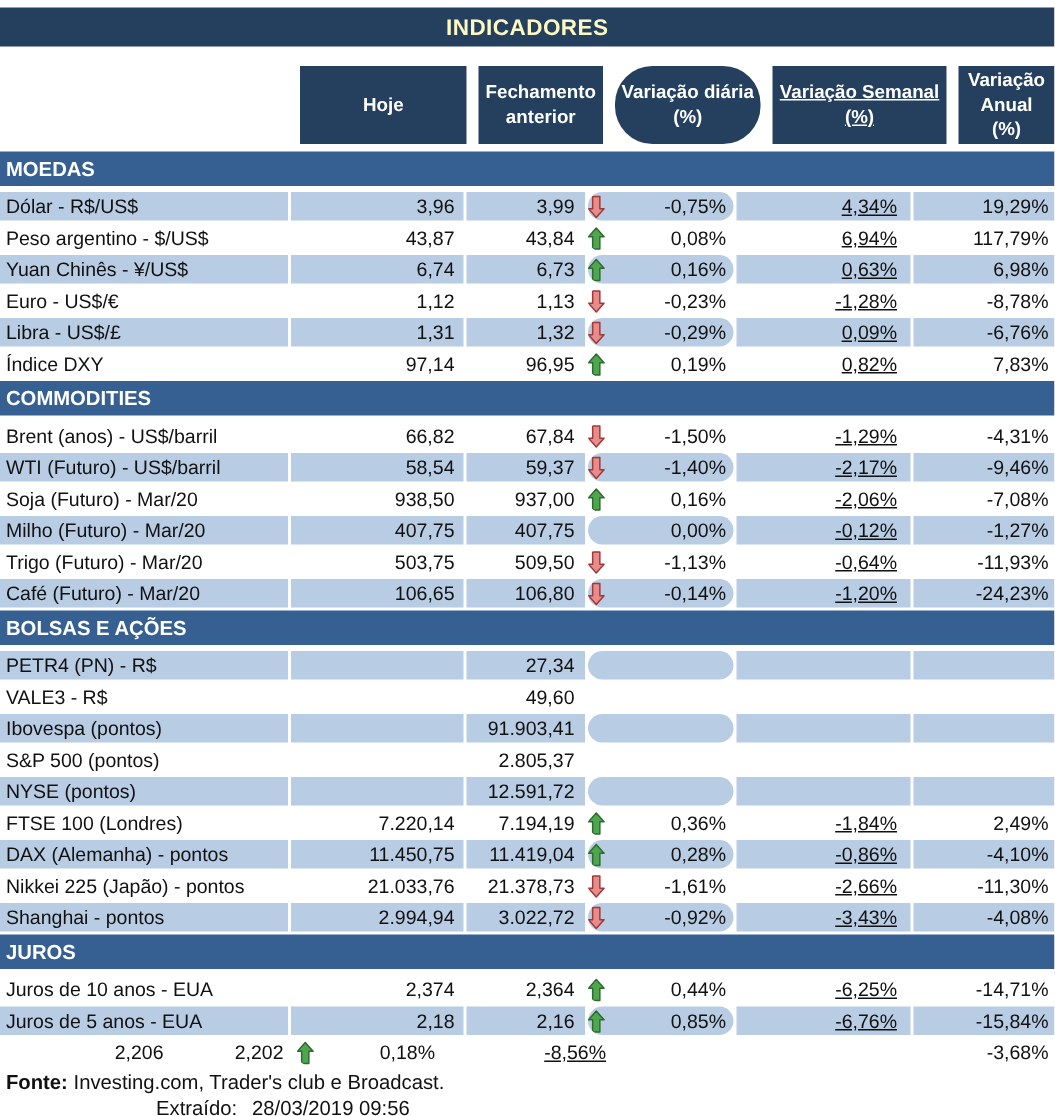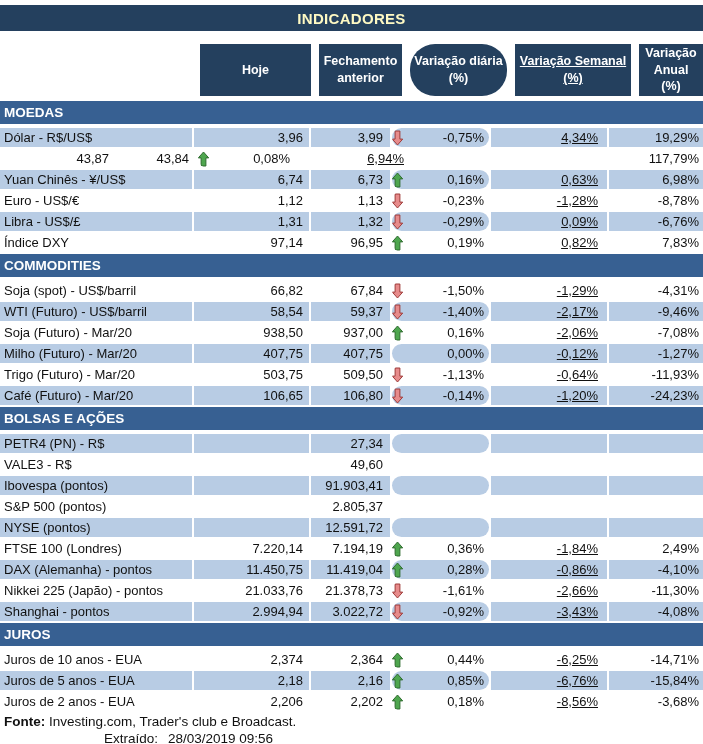--- a/index.html
+++ b/index.html
@@ -138,20 +138,21 @@
           <path d="M6 1 L11.2 6.9 L8.4 6.9 L8.4 15 L3.6 15 L3.6 6.9 L0.8 6.9 Z" stroke-width="1" stroke-linejoin="round"></path>
         </svg>
       </span>
       <span class="vdia-val">-0,75%</span>
     </div>
     <div class="cell c-vsem num">4,34%</div>
     <div class="cell c-vanu num">19,29%</div>
   </div>
 
   <div class="row w">
+    <div class="cell c-label">Peso argentino - $/US$</div>
     <div class="cell c-hoje num">43,87</div>
     <div class="cell c-fech num">43,84</div>
     <div class="cell c-vdia">
       <span class="arrow up">
         <svg width="13" height="16" viewBox="0 0 12 16">
           <path d="M6 1 L11.2 6.9 L8.4 6.9 L8.4 15 L3.6 15 L3.6 6.9 L0.8 6.9 Z" stroke-width="1" stroke-linejoin="round"></path>
         </svg>
       </span>
       <span class="vdia-val">0,08%</span>
     </div>
@@ -222,21 +223,21 @@
     <div class="cell c-vsem num">0,82%</div>
     <div class="cell c-vanu num">7,83%</div>
   </div>
 </div>
   </div>
 
   <div class="section">
     <div class="section-bar">COMMODITIES</div>
     <div class="section-rows">
   <div class="row w">
-    <div class="cell c-label">Soja (spot) - US$/barril</div>
+    <div class="cell c-label">Brent (anos) - US$/barril</div>
     <div class="cell c-hoje num">66,82</div>
     <div class="cell c-fech num">67,84</div>
     <div class="cell c-vdia">
       <span class="arrow down">
         <svg width="13" height="16" viewBox="0 0 12 16">
           <path d="M6 1 L11.2 6.9 L8.4 6.9 L8.4 15 L3.6 15 L3.6 6.9 L0.8 6.9 Z" stroke-width="1" stroke-linejoin="round"></path>
         </svg>
       </span>
       <span class="vdia-val">-1,50%</span>
     </div>
@@ -504,21 +505,20 @@
           <path d="M6 1 L11.2 6.9 L8.4 6.9 L8.4 15 L3.6 15 L3.6 6.9 L0.8 6.9 Z" stroke-width="1" stroke-linejoin="round"></path>
         </svg>
       </span>
       <span class="vdia-val">0,85%</span>
     </div>
     <div class="cell c-vsem num">-6,76%</div>
     <div class="cell c-vanu num">-15,84%</div>
   </div>
 
   <div class="row w">
-    <div class="cell c-label">Juros de 2 anos - EUA</div>
     <div class="cell c-hoje num">2,206</div>
     <div class="cell c-fech num">2,202</div>
     <div class="cell c-vdia">
       <span class="arrow up">
         <svg width="13" height="16" viewBox="0 0 12 16">
           <path d="M6 1 L11.2 6.9 L8.4 6.9 L8.4 15 L3.6 15 L3.6 6.9 L0.8 6.9 Z" stroke-width="1" stroke-linejoin="round"></path>
         </svg>
       </span>
       <span class="vdia-val">0,18%</span>
     </div>

